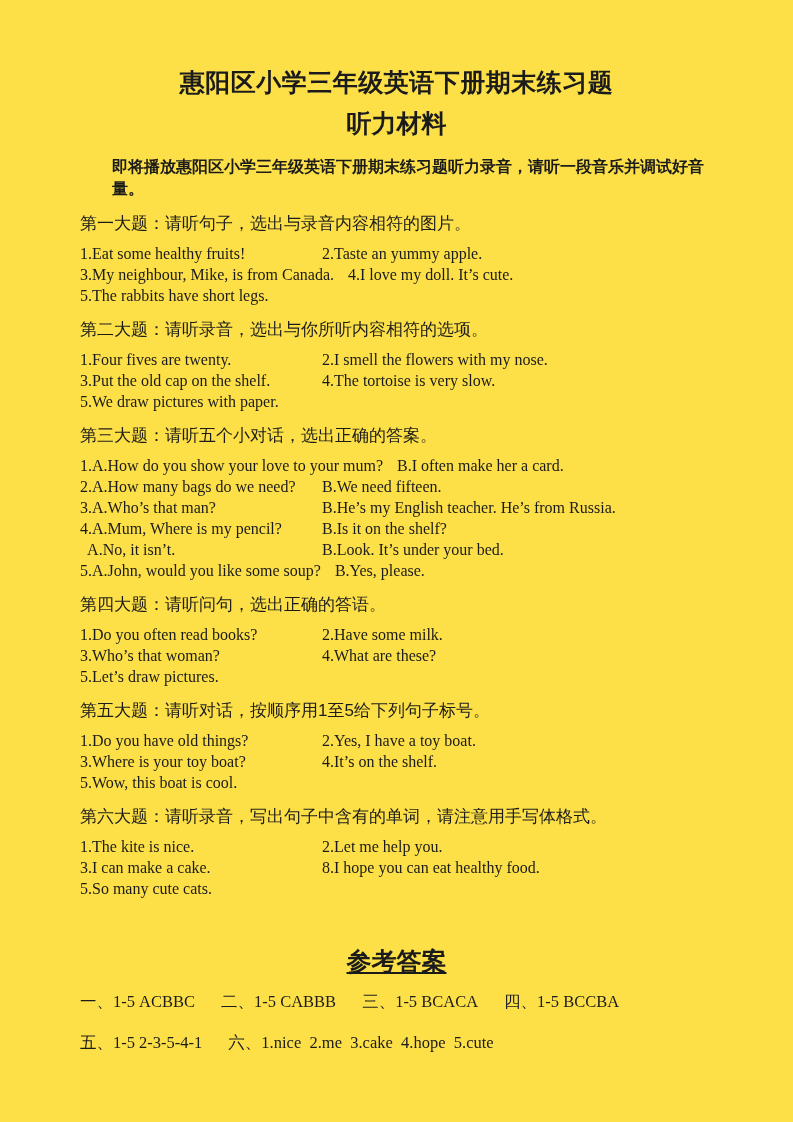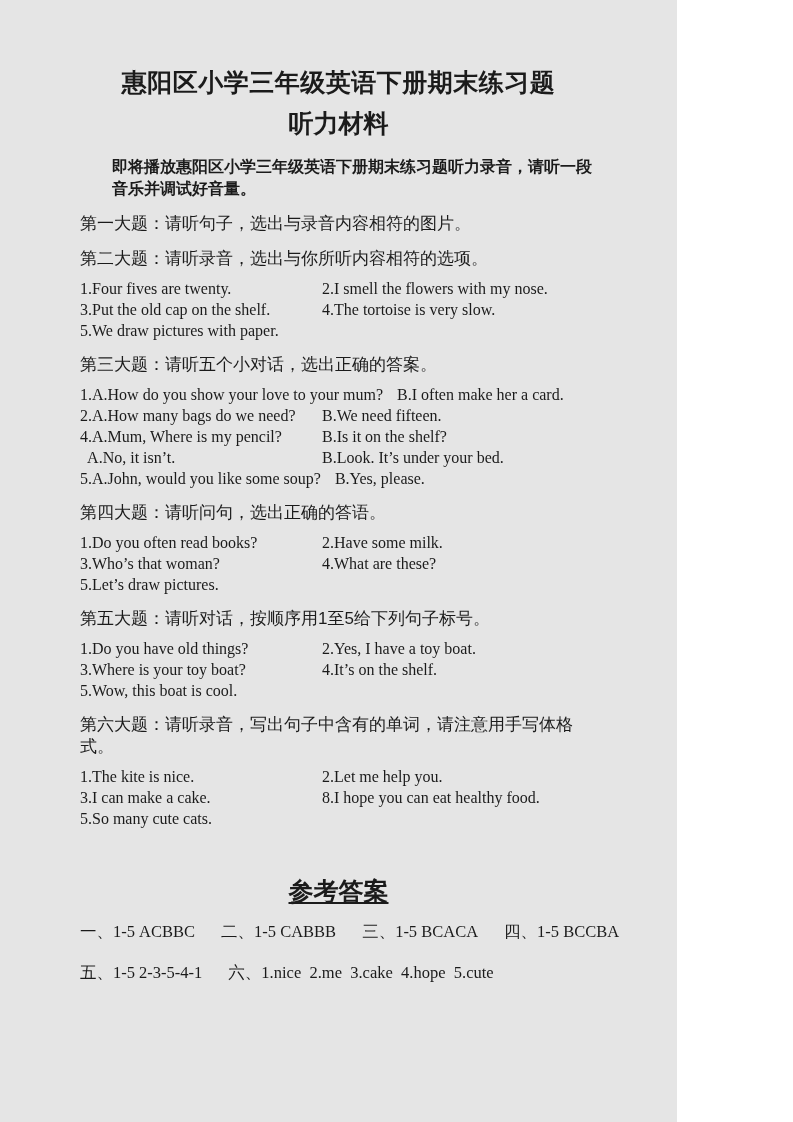--- a/index.html
+++ b/index.html
@@ -8,24 +8,24 @@
     background: #ffffff;
     overflow: hidden;
   }
   body {
     width: 793px;
     height: 1122px;
     color: #1b1b1b;
   }
   .page {
     box-sizing: border-box;
-    width: 677px;
+    width: 793px;
     height: 1122px;
     padding: 66px 80px 0 80px;
-    background: #e5e5e5;
+    background: #fde047;
   }
   .doc-title {
     font-family: "Liberation Sans", "DejaVu Sans", sans-serif;
     font-weight: bold;
     font-size: 25px;
     line-height: 32px;
     text-align: center;
     margin: 0;
     letter-spacing: 0.5px;
   }
@@ -88,34 +88,40 @@
 <body>
 
 <div class="page">
   <h1 class="doc-title">惠阳区小学三年级英语下册期末练习题</h1>
   <h2 class="doc-subtitle">听力材料</h2>
   <p class="intro">即将播放惠阳区小学三年级英语下册期末练习题听力录音，请听一段音乐并调试好音量。</p>
 
   <div id="sections">
       <section class="qsection">
         <h3 class="sec-heading">第一大题：请听句子，选出与录音内容相符的图片。</h3>
+        <div class="sec-lines">
+          <div class="line"><span class="c1">1.Eat some healthy fruits!</span><span class="c2">2.Taste an yummy apple.</span></div>
+          <div class="line"><span class="c1">3.My neighbour, Mike, is from Canada.</span><span class="c2">4.I love my doll. It’s cute.</span></div>
+          <div class="line"><span class="c1">5.The rabbits have short legs.</span></div>
+        </div>
       </section>
       <section class="qsection">
         <h3 class="sec-heading">第二大题：请听录音，选出与你所听内容相符的选项。</h3>
         <div class="sec-lines">
           <div class="line"><span class="c1">1.Four fives are twenty.</span><span class="c2">2.I smell the flowers with my nose.</span></div>
           <div class="line"><span class="c1">3.Put the old cap on the shelf.</span><span class="c2">4.The tortoise is very slow.</span></div>
           <div class="line"><span class="c1">5.We draw pictures with paper.</span></div>
         </div>
       </section>
       <section class="qsection">
         <h3 class="sec-heading">第三大题：请听五个小对话，选出正确的答案。</h3>
         <div class="sec-lines">
           <div class="line"><span class="c1">1.A.How do you show your love to your mum?</span><span class="c2">B.I often make her a card.</span></div>
           <div class="line"><span class="c1">2.A.How many bags do we need?</span><span class="c2">B.We need fifteen.</span></div>
+          <div class="line"><span class="c1">3.A.Who’s that man?</span><span class="c2">B.He’s my English teacher. He’s from Russia.</span></div>
           <div class="line"><span class="c1">4.A.Mum, Where is my pencil?</span><span class="c2">B.Is it on the shelf?</span></div>
           <div class="line"><span class="c1">  A.No, it isn’t.</span><span class="c2">B.Look. It’s under your bed.</span></div>
           <div class="line"><span class="c1">5.A.John, would you like some soup?</span><span class="c2">B.Yes, please.</span></div>
         </div>
       </section>
       <section class="qsection">
         <h3 class="sec-heading">第四大题：请听问句，选出正确的答语。</h3>
         <div class="sec-lines">
           <div class="line"><span class="c1">1.Do you often read books?</span><span class="c2">2.Have some milk.</span></div>
           <div class="line"><span class="c1">3.Who’s that woman?</span><span class="c2">4.What are these?</span></div>

